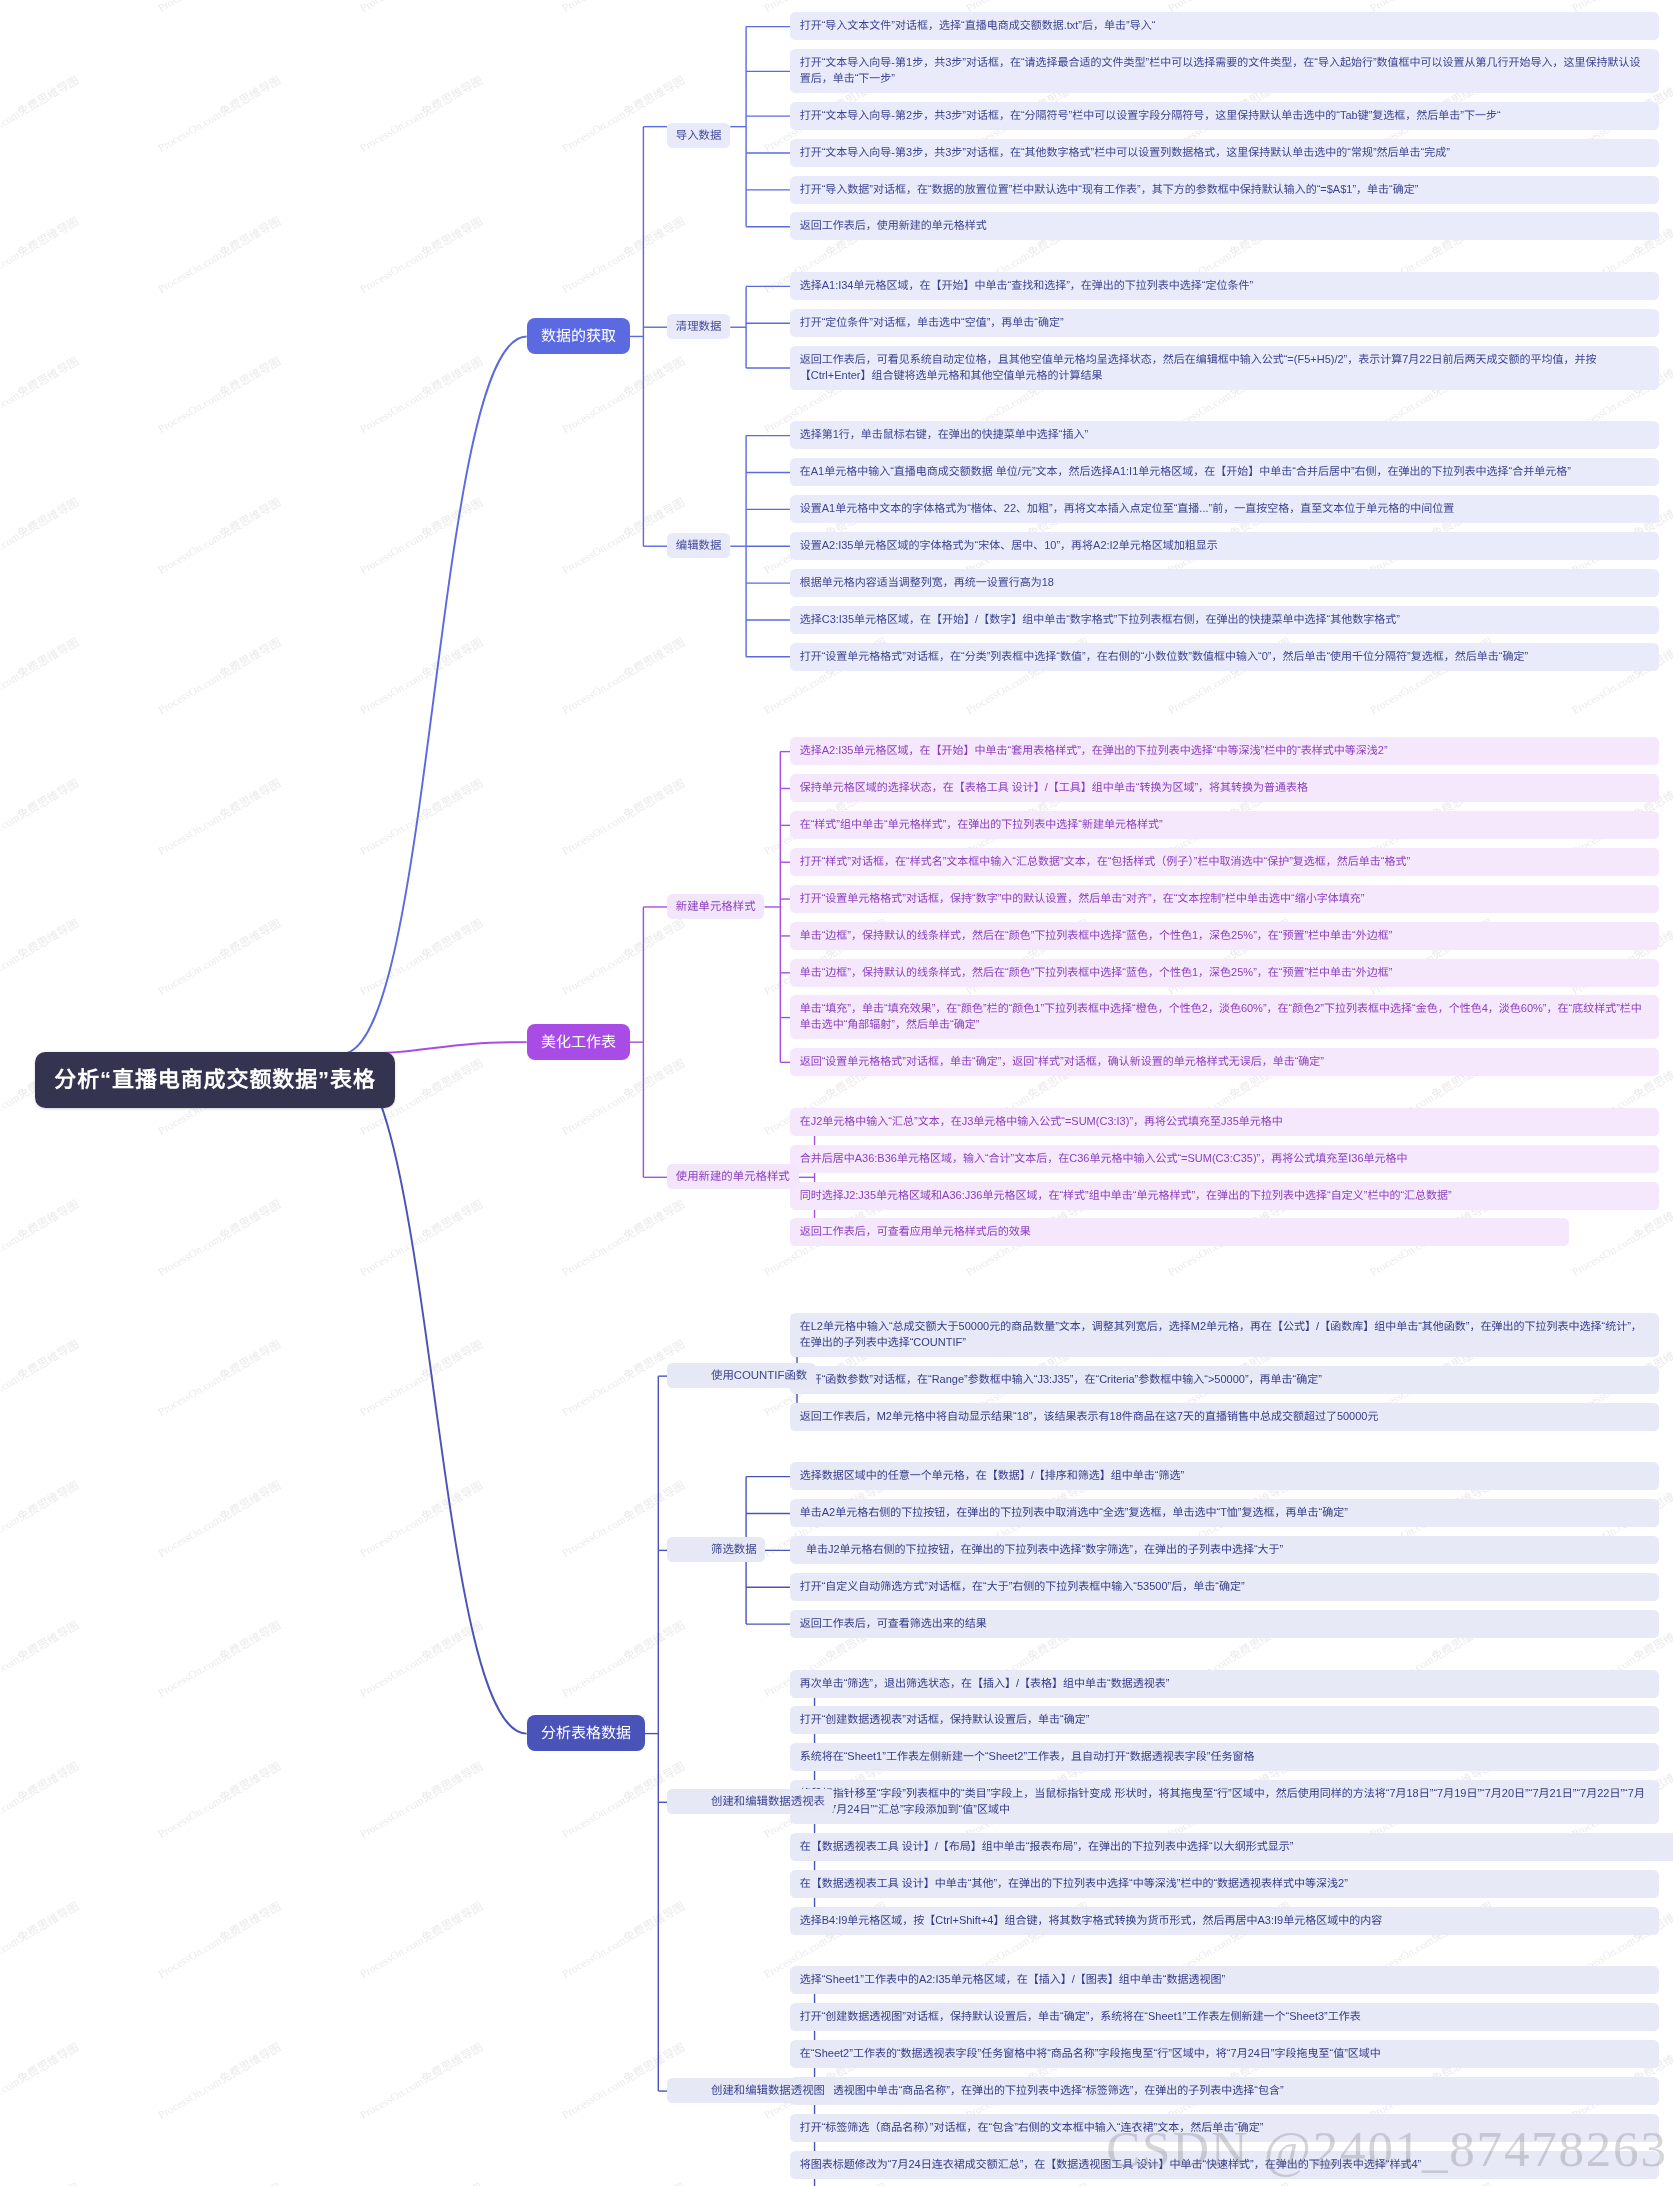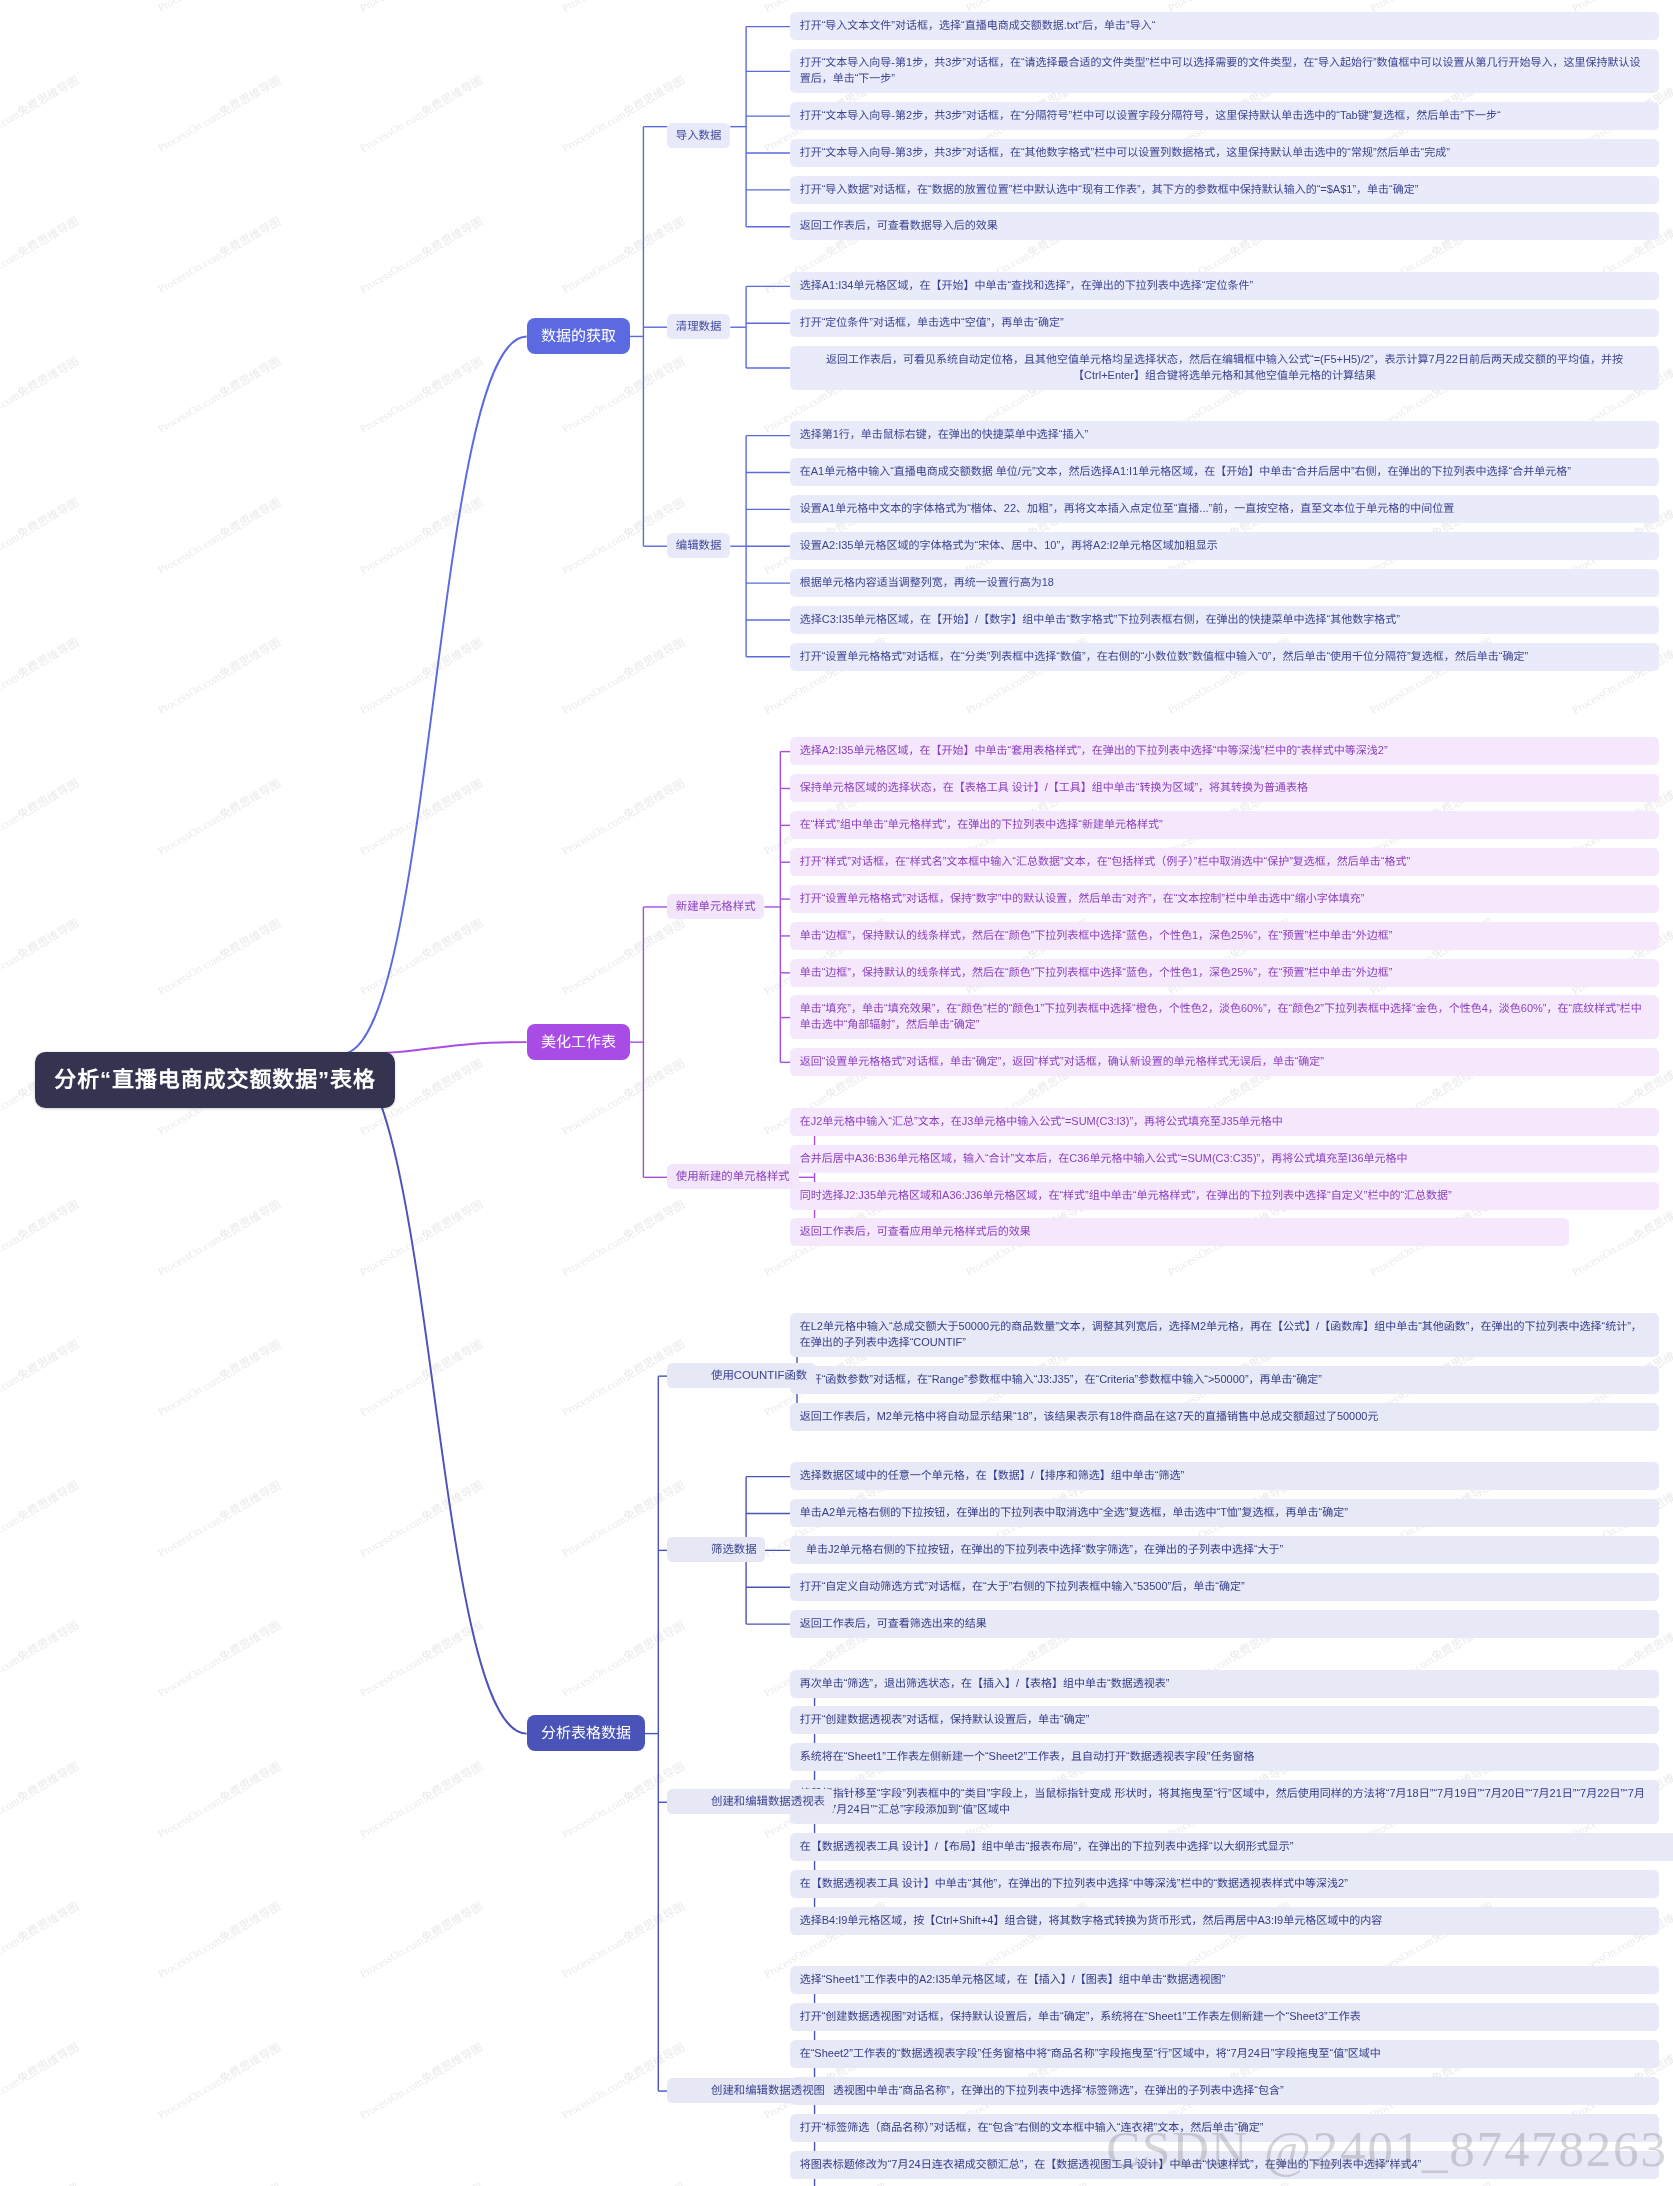--- a/index.html
+++ b/index.html
@@ -348,25 +348,25 @@
       <path d="M 389 1200.5 C 494.5 1200.5, 494.5 1187, 600 1187" stroke="#a94ce6" stroke-width="2.2" fill="none"></path>
       <path d="M 389 1200.5 C 494.5 1200.5, 494.5 1974.75, 600 1974.75" stroke="#4a54b8" stroke-width="2.2" fill="none"></path>
     </svg>
 
   <div id="nodes">
       <div class="node lvl3 blue" style="left: 790px; width: 869px; top: 12.3px;">打开“导入文本文件”对话框，选择“直播电商成交额数据.txt”后，单击”导入“</div>
       <div class="node lvl3 blue" style="left: 790px; width: 869px; top: 49px;">打开“文本导入向导-第1步，共3步”对话框，在“请选择最合适的文件类型”栏中可以选择需要的文件类型，在“导入起始行”数值框中可以设置从第几行开始导入，这里保持默认设置后，单击“下一步”</div>
       <div class="node lvl3 blue" style="left: 790px; width: 869px; top: 102px;">打开“文本导入向导-第2步，共3步”对话框，在“分隔符号”栏中可以设置字段分隔符号，这里保持默认单击选中的“Tab键”复选框，然后单击”下一步“</div>
       <div class="node lvl3 blue" style="left: 790px; width: 869px; top: 139px;">打开“文本导入向导-第3步，共3步”对话框，在“其他数字格式”栏中可以设置列数据格式，这里保持默认单击选中的“常规”然后单击“完成”</div>
       <div class="node lvl3 blue" style="left: 790px; width: 869px; top: 176px;">打开“导入数据”对话框，在“数据的放置位置”栏中默认选中“现有工作表”，其下方的参数框中保持默认输入的“=$A$1”，单击“确定”</div>
-      <div class="node lvl3 blue" style="left: 790px; width: 869px; top: 212px;">返回工作表后，可查看数据导入后的效果</div>
+      <div class="node lvl3 blue" style="left: 790px; width: 869px; top: 212px;">返回工作表后，使用新建的单元格样式</div>
       <div class="node lvl2 blue" style="left: 667px; top: 114px; margin-top: 9px;">导入数据</div>
       <div class="node lvl3 blue" style="left: 790px; width: 869px; top: 272px;">选择A1:I34单元格区域，在【开始】中单击“查找和选择”，在弹出的下拉列表中选择“定位条件”</div>
       <div class="node lvl3 blue" style="left: 790px; width: 869px; top: 309px;">打开“定位条件”对话框，单击选中“空值”，再单击“确定”</div>
-      <div class="node lvl3 blue" style="left: 790px; width: 869px; top: 346px; text-align: center;">返回工作表后，可看见系统自动定位格，且其他空值单元格均呈选择状态，然后在编辑框中输入公式“=(F5+H5)/2”，表示计算7月22日前后两天成交额的平均值，并按【Ctrl+Enter】组合键将选单元格和其他空值单元格的计算结果</div>
+      <div class="node lvl3 blue" style="left: 790px; width: 869px; top: 346px;">返回工作表后，可看见系统自动定位格，且其他空值单元格均呈选择状态，然后在编辑框中输入公式“=(F5+H5)/2”，表示计算7月22日前后两天成交额的平均值，并按【Ctrl+Enter】组合键将选单元格和其他空值单元格的计算结果</div>
       <div class="node lvl2 blue" style="left: 667px; top: 314px;">清理数据</div>
       <div class="node lvl3 blue" style="left: 790px; width: 869px; top: 421px;">选择第1行，单击鼠标右键，在弹出的快捷菜单中选择“插入”</div>
       <div class="node lvl3 blue" style="left: 790px; width: 869px; top: 458px;">在A1单元格中输入“直播电商成交额数据 单位/元”文本，然后选择A1:I1单元格区域，在【开始】中单击“合并后居中”右侧，在弹出的下拉列表中选择“合并单元格”</div>
       <div class="node lvl3 blue" style="left: 790px; width: 869px; top: 495px;">设置A1单元格中文本的字体格式为“楷体、22、加粗”，再将文本插入点定位至“直播...”前，一直按空格，直至文本位于单元格的中间位置</div>
       <div class="node lvl3 blue" style="left: 790px; width: 869px; top: 532px;">设置A2:I35单元格区域的字体格式为“宋体、居中、10”，再将A2:I2单元格区域加粗显示</div>
       <div class="node lvl3 blue" style="left: 790px; width: 869px; top: 569px;">根据单元格内容适当调整列宽，再统一设置行高为18</div>
       <div class="node lvl3 blue" style="left: 790px; width: 869px; top: 606px;">选择C3:I35单元格区域，在【开始】/【数字】组中单击“数字格式”下拉列表框右侧，在弹出的快捷菜单中选择“其他数字格式”</div>
       <div class="node lvl3 blue" style="left: 790px; width: 869px; top: 643px;">打开“设置单元格格式”对话框，在“分类”列表框中选择“数值”，在右侧的“小数位数”数值框中输入“0”，然后单击“使用千位分隔符”复选框，然后单击“确定”</div>
       <div class="node lvl2 blue" style="left: 667px; top: 533px;">编辑数据</div>
       <div class="node lvl1 blue" style="left: 527px; top: 318px;">数据的获取</div>

